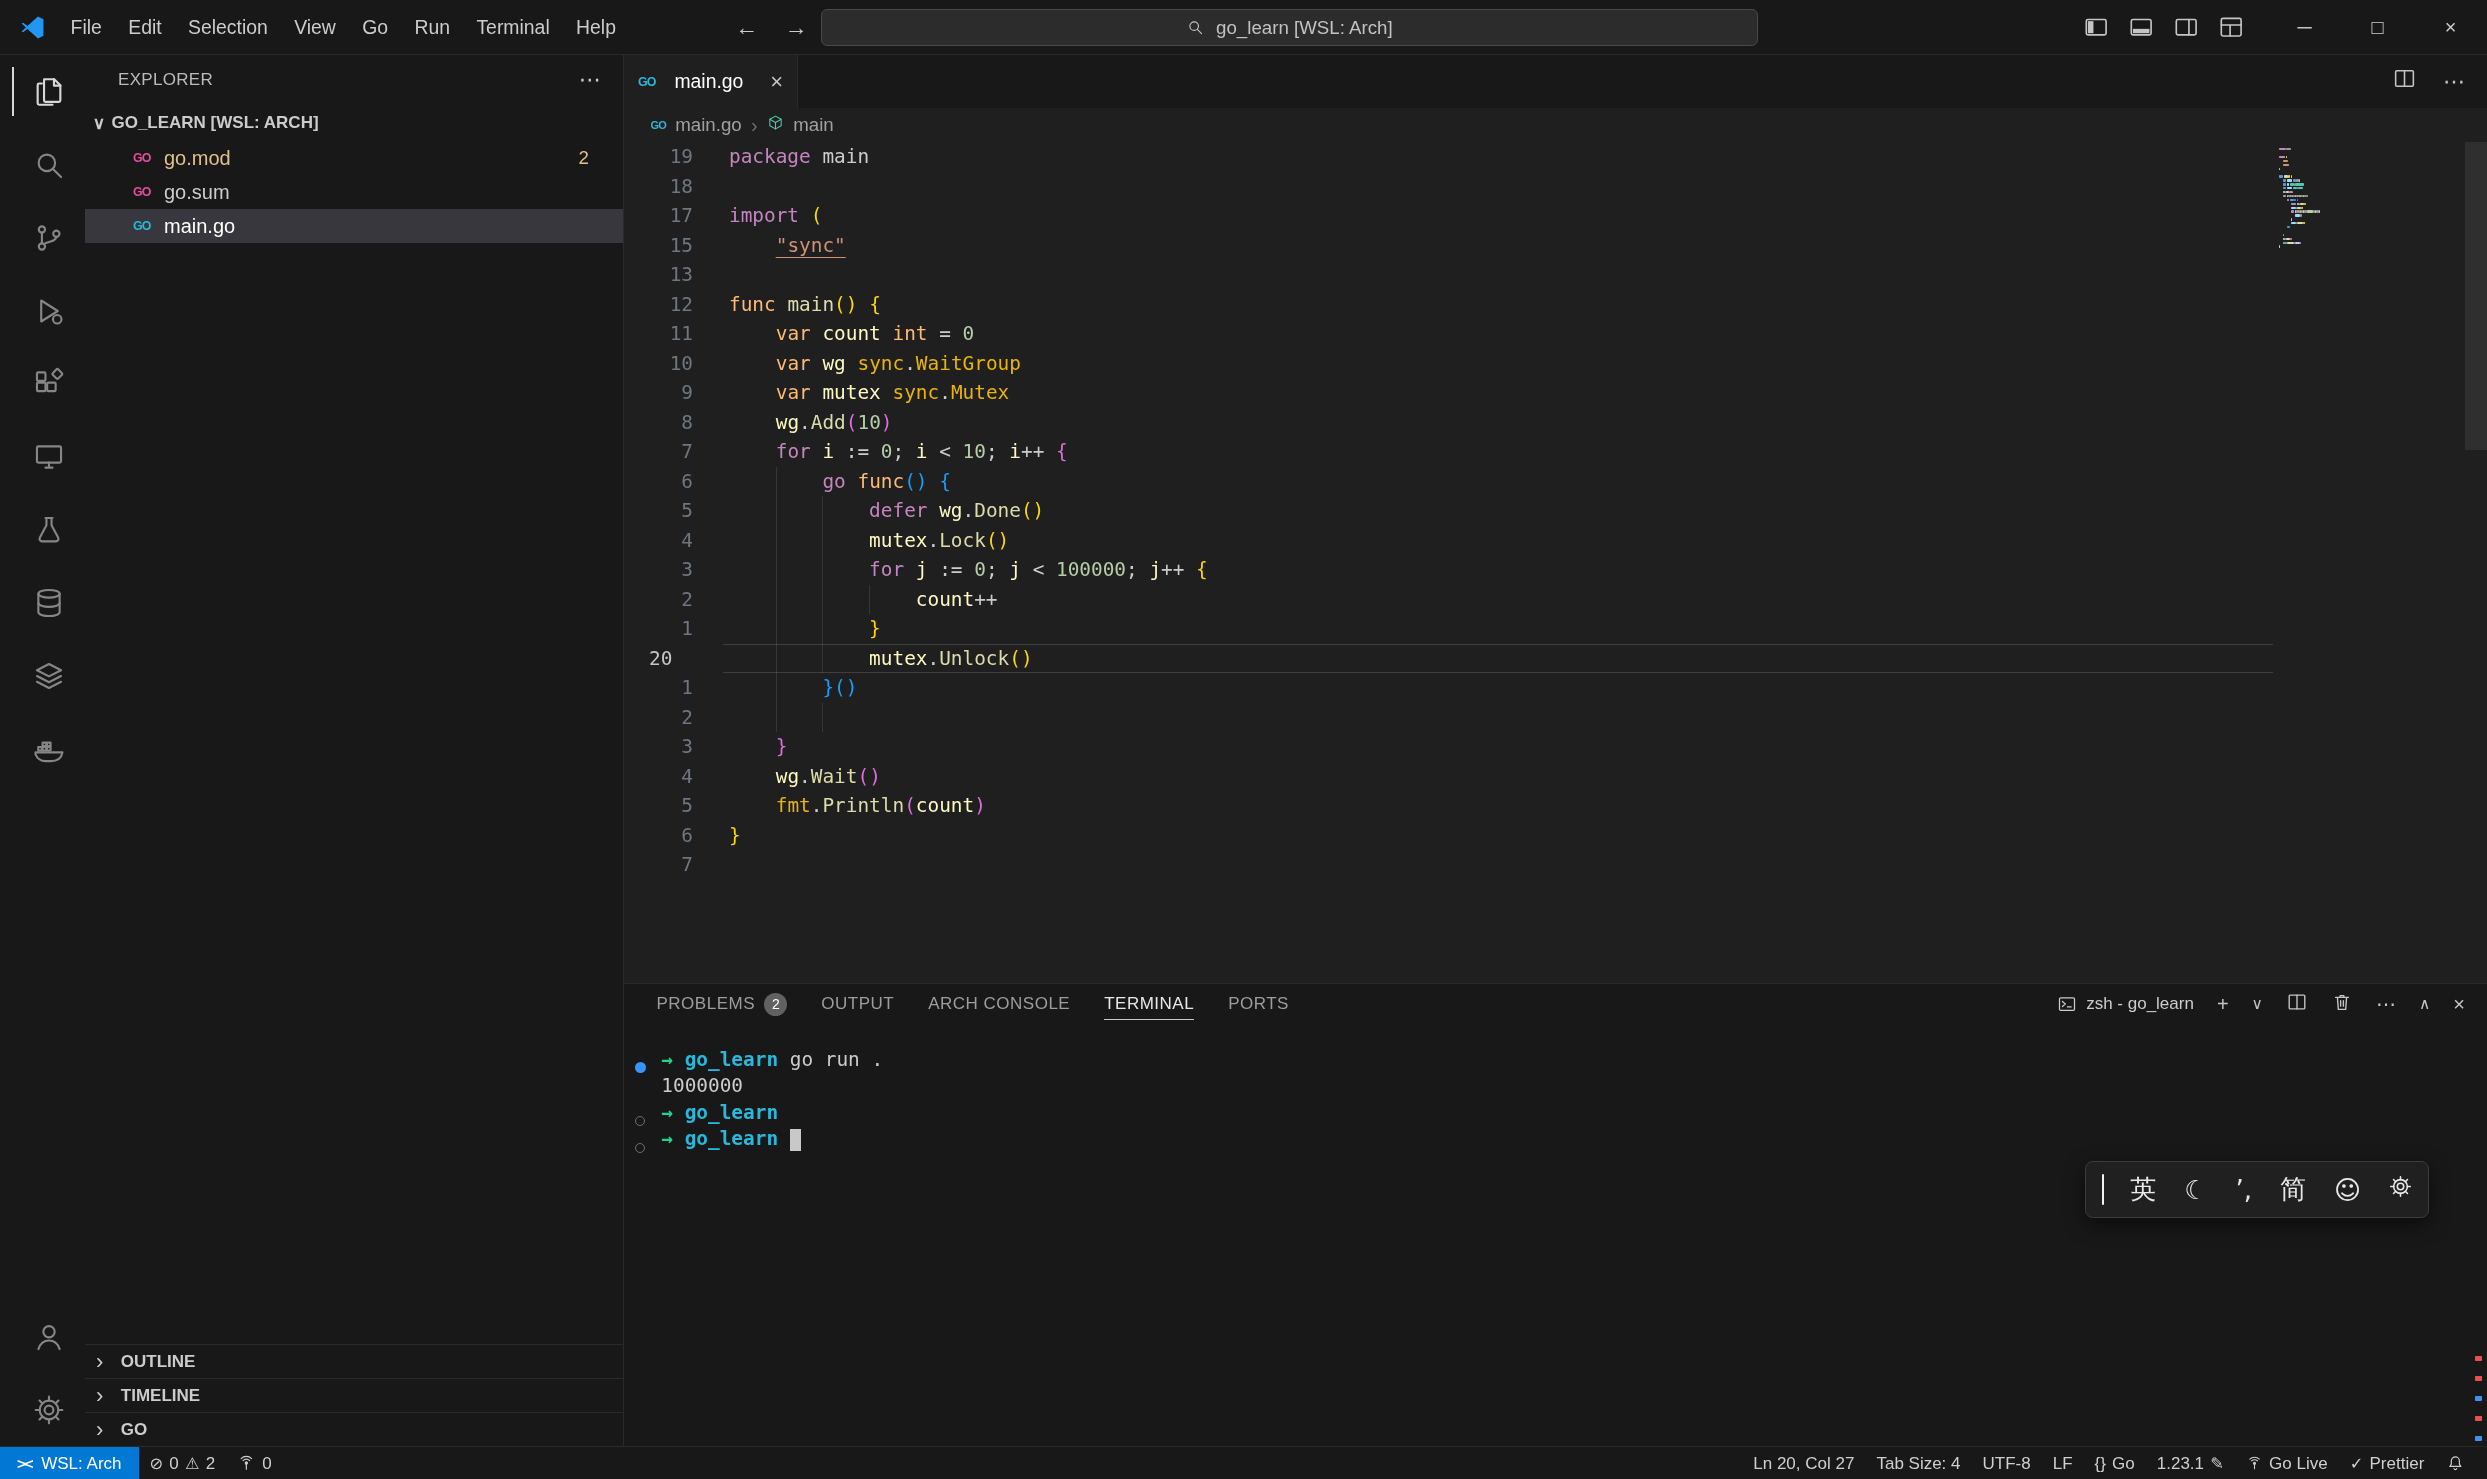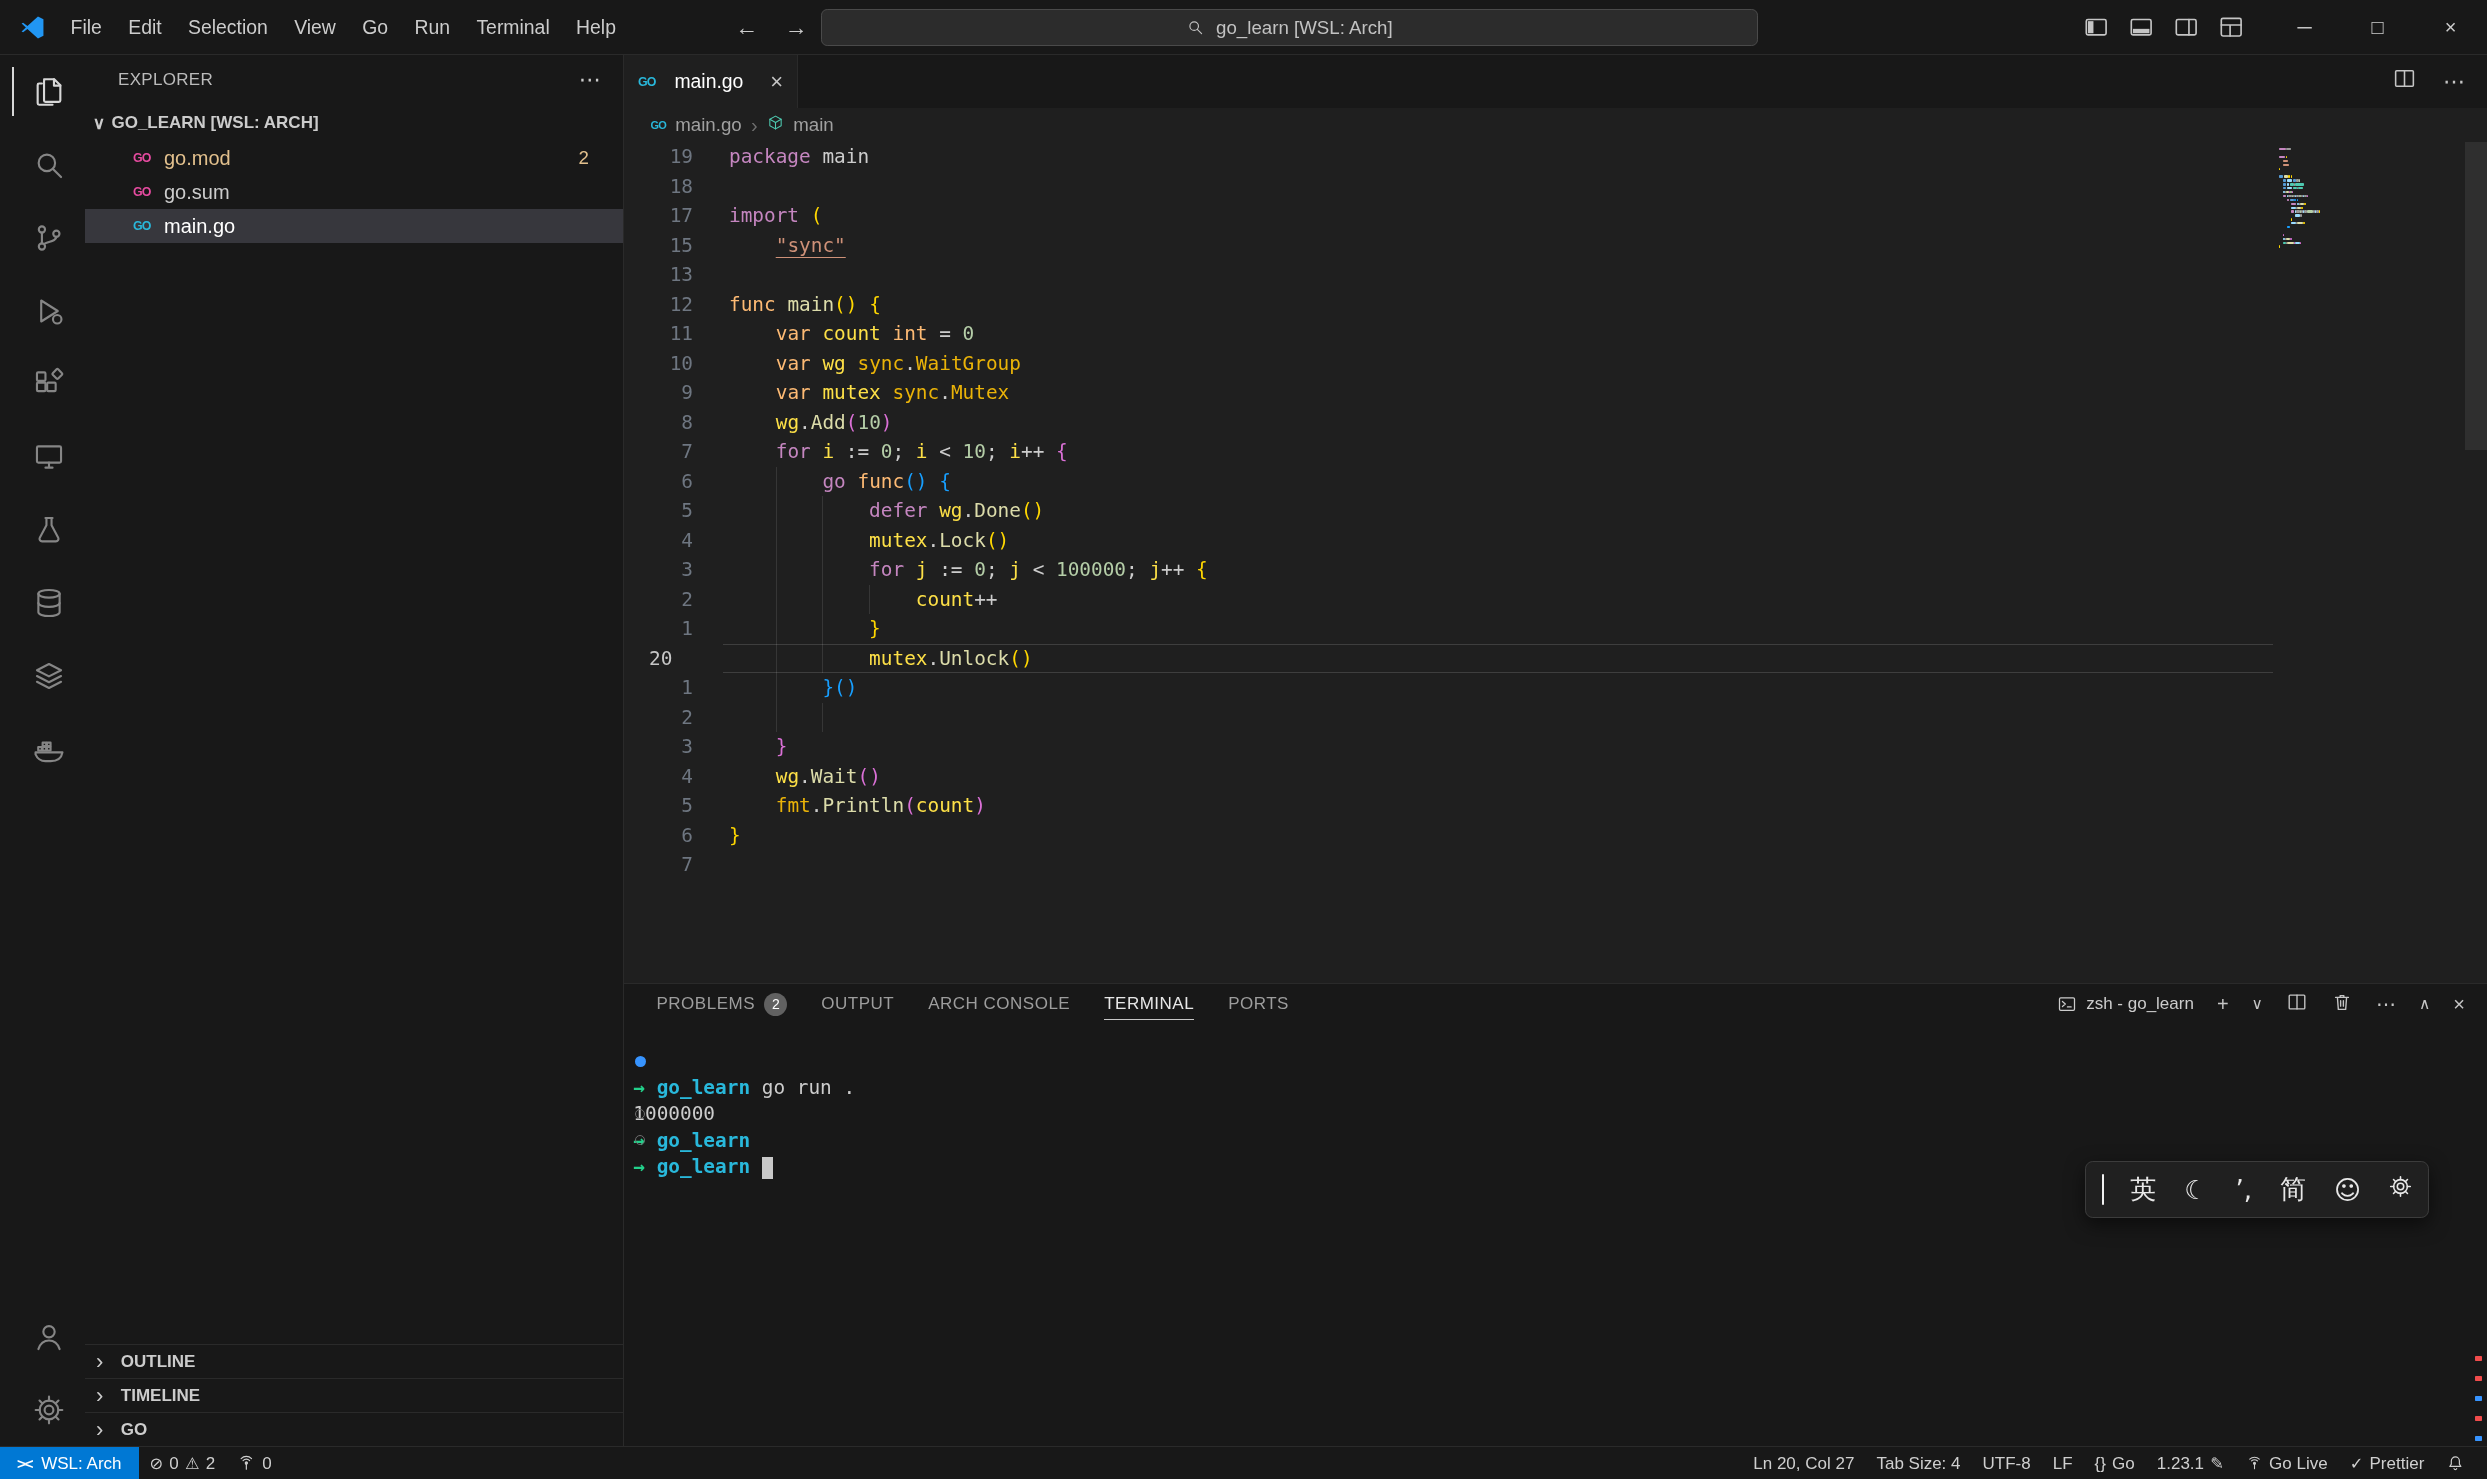--- a/index.html
+++ b/index.html
@@ -69,42 +69,42 @@
   .lines{position:absolute;top:0;left:0;right:0;font-family:"DejaVu Sans Mono",monospace;
          font-size:19.4px;line-height:29.5px;}
   .cl{display:flex;height:29.5px;white-space:pre;}
   .ln{width:44px;margin-left:25px;text-align:right;color:#6e7681;flex:0 0 44px;}
   .cl.cur .ln{text-align:left;color:#c6c6c6;}
   .ct{margin-left:36px;flex:1;margin-right:214px;position:relative;}
   .cl.cur .ct::after{content:'';position:absolute;left:-6.2px;right:0;top:0;bottom:0;
       border-top:0.8px solid rgba(255,255,255,0.14);border-bottom:0.8px solid rgba(255,255,255,0.14);pointer-events:none;}
   .ig{display:inline-block;height:29.5px;vertical-align:top;box-shadow:inset 0.8px 0 0 #3c3c3c;white-space:pre;}
   .tk-kw{color:#C586C0;} .tk-decl{color:#fdba74;} .tk-fn{color:#DCDCAA;}
-  .tk-ty{color:#eab308;} .tk-num{color:#B5CEA8;} .tk-vr{color:#fde047;}
+  .tk-ty{color:#eab308;} .tk-num{color:#B5CEA8;} .tk-vr{color:#fef9c3;}
   .tk-pl{color:#CCCCCC;} .tk-b1{color:#FFD700;} .tk-b2{color:#DA70D6;} .tk-b3{color:#179FFF;}
   .tk-str{color:#CE9178;text-decoration:underline;text-underline-offset:4.7px;}
   .minimap{position:absolute;top:6.2px;right:124px;width:84px;}
   .mm-row{height:2.3px;margin-bottom:1.6px;display:flex;}
   .mm-seg{height:2.3px;display:inline-block;border-radius:0.8px;}
   .scroll-slider{position:absolute;top:0;right:0;width:22px;height:308px;background:rgba(121,121,121,0.18);}
 
   
   .panel{height:463px;flex:0 0 463px;border-top:0.8px solid #2a2a2a;display:flex;flex-direction:column;
          background:#181818;position:relative;}
   .panel-header{height:40px;flex:0 0 40px;display:flex;align-items:center;padding:0 22px 0 15.5px;}
   .ptab{padding:0 17px;height:40px;display:flex;align-items:center;gap:9.3px;font-size:17px;
         letter-spacing:0.5px;color:#9d9d9d;position:relative;}
   .ptab.active{color:#e7e7e7;}
   .ptab.active::after{content:'';position:absolute;left:17px;right:17px;bottom:3.9px;height:1.6px;background:#c6c6c6;}
   .pbadge{background:#616161;color:#ffffff;font-size:14px;min-width:23px;height:23px;border-radius:11.7px;
           display:flex;align-items:center;justify-content:center;padding:0 4.7px;letter-spacing:0;}
   .panel-actions{margin-left:auto;display:flex;align-items:center;gap:23px;color:#c5c5c5;font-size:20px;}
   .term-title{display:flex;align-items:center;gap:9.3px;font-size:17px;color:#cccccc;}
   .terminal{padding:23px 0 0 9.3px;font-family:"DejaVu Sans Mono",monospace;font-size:19.4px;line-height:26.4px;color:#cccccc;}
-  .trow{display:flex;align-items:flex-start;height:26.4px;flex-direction:column;}
+  .trow{display:flex;align-items:flex-end;height:26.4px;}
   .tmark{width:28px;flex:0 0 28px;display:flex;align-items:center;padding-left:1.6px;}
   .dot{width:11px;height:11px;border-radius:50%;background:#3794ff;}
   .ring{width:10px;height:10px;border-radius:50%;border:1.6px solid #6e6e6e;}
   .ttext{white-space:pre;}
   .tk-arrow{color:#23d18b;font-weight:bold;}
   .tk-dir{color:#29b8db;font-weight:bold;}
   .cursor{display:inline-block;width:11px;height:22px;background:#c8c8c8;vertical-align:middle;}
 
   
   .statusbar{height:34px;flex:0 0 34px;background:#181818;border-top:0.8px solid #2a2a2a;

